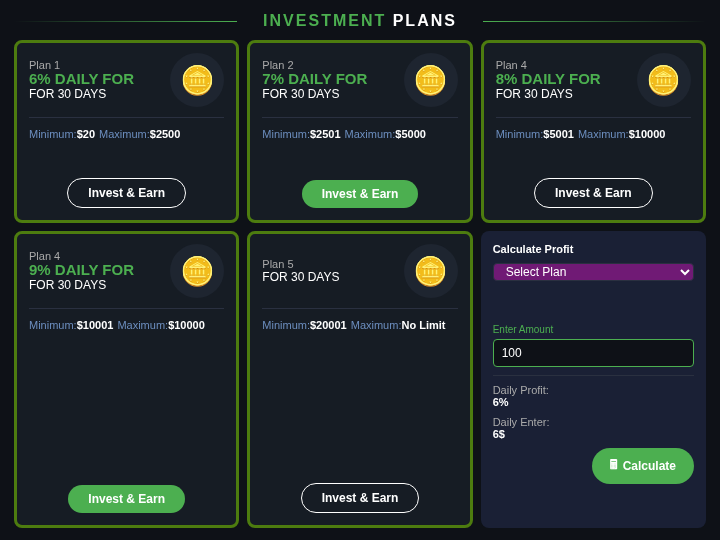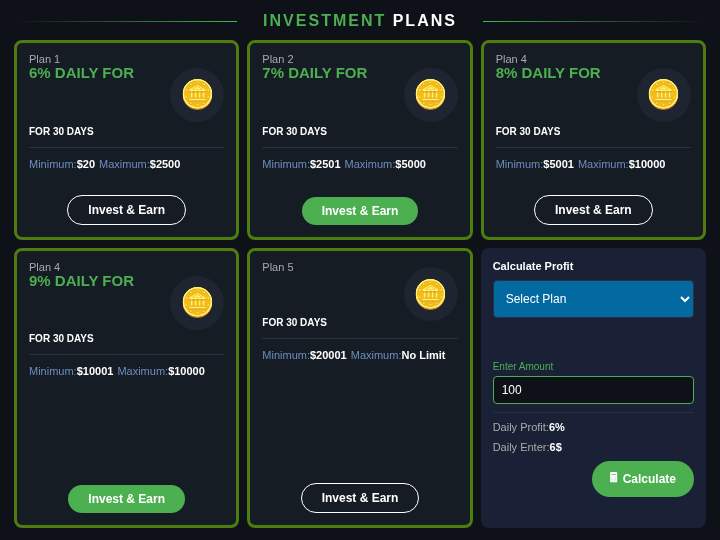--- a/index.html
+++ b/index.html
@@ -82,23 +82,22 @@
 
     .plan-rate {
       color: #4caf50;
       font-size: 15px;
       font-weight: 700;
       line-height: 1.1;
     }
 
     .plan-period {
       color: #fff;
-      font-size: 10px;
-      font-weight: 700;
-      margin-top: 44px;
+      font-size: 12px;
+      font-weight: 400;
     }
 
     .coin-icon {
       width: 54px;
       height: 54px;
       border-radius: 50%;
       background: #1e2530;
       display: flex;
       align-items: center;
       justify-content: center;
@@ -167,24 +166,24 @@
     }
 
     .calc-title {
       font-size: 11px;
       font-weight: 700;
       color: #fff;
     }
 
     .calc-select {
       width: 100%;
-      background: #0369a1;
+      background: #701a75;
       border: 1px solid #2a3040;
       color: #fff;
-      padding: 10px 8px;
+      padding: 0 8px;
       border-radius: 4px;
       font-size: 12px;
       appearance: auto;
     }
 
     .calc-label {
       font-size: 10px;
       color: #4caf50;
       margin-bottom: -4px;
       margin-top: 35px;
@@ -195,22 +194,23 @@
       background: #0e1117;
       border: 1px solid #4caf50;
       color: #fff;
       padding: 6px 8px;
       border-radius: 4px;
       font-size: 12px;
     }
 
     .calc-result-row {
       display: flex;
-      justify-content: flex-start;
+      justify-content: center;
       font-size: 11px;
+      flex-direction: column;
     }
 
     .calc-result-label {
       color: #aaa;
     }
 
     .calc-result-value {
       color: #fff;
       font-weight: 600;
     }

